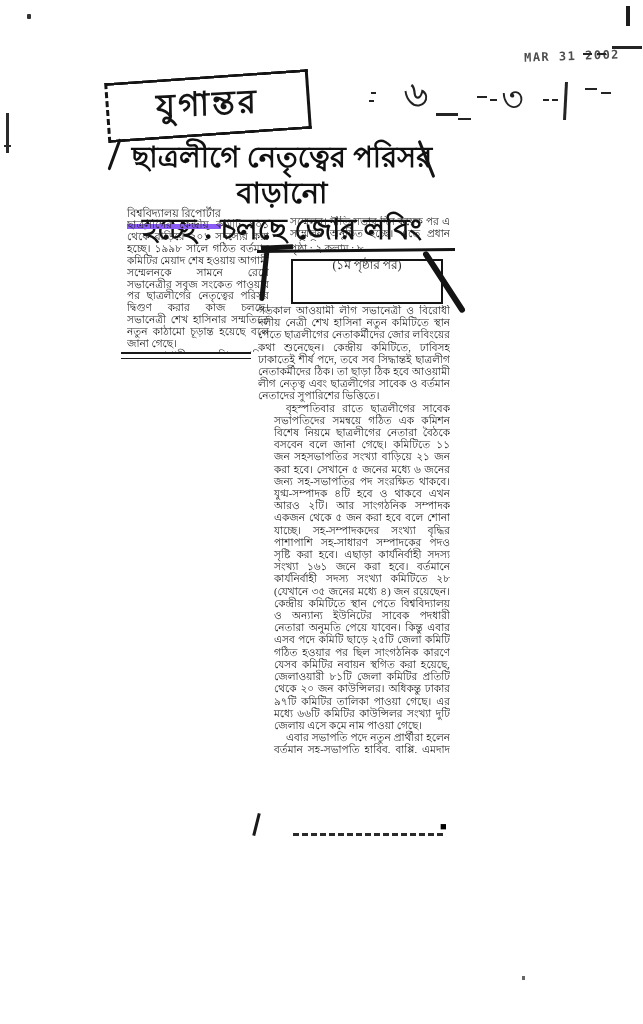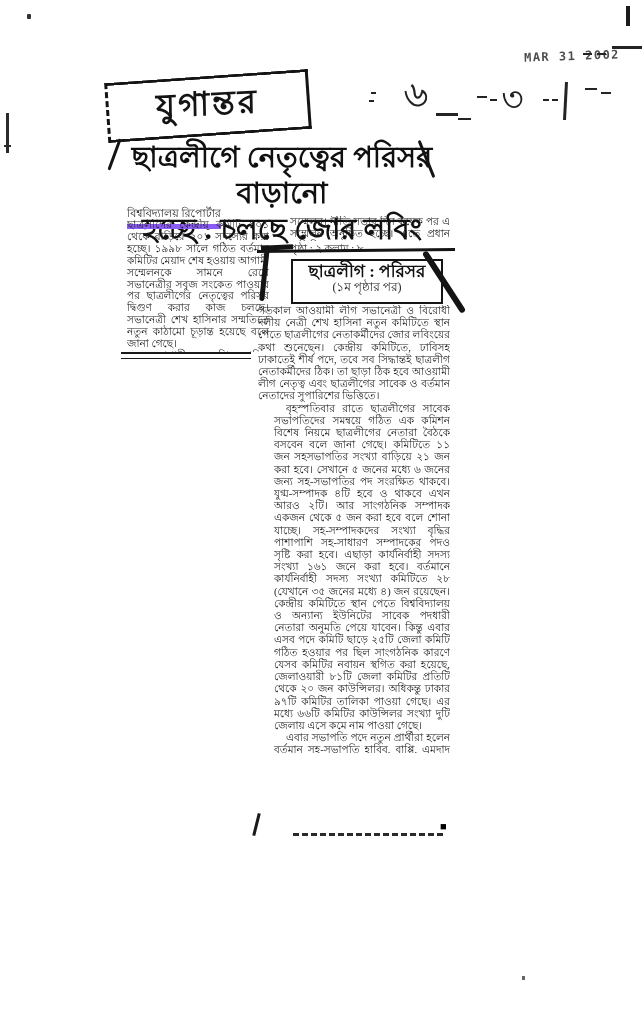--- a/index.html
+++ b/index.html
@@ -96,21 +96,20 @@
 
 <div class="abs coltext" style="left:290px;top:216px;width:160px;height:25px;">
   <p>সম্মেলন। নীতি সভার দিন কয়েক পর এ সম্মেলন অনুষ্ঠিত হচ্ছে। এতে প্রধান অতিথি</p>
 </div>
 <div class="abs page-ref">পৃষ্ঠা : ২ কলাম : ৮</div>
 
 <div class="abs heavy-rule"></div>
 <div class="abs crop-gamma-h"></div>
 <div class="abs crop-gamma-v"></div>
 <div class="abs jump-box">
-  <div class="jump-title">ছাত্রলীগ : পরিসর</div>
   <div class="jump-sub">(১ম পৃষ্ঠার পর)</div>
 </div>
 <div class="abs crop-diag"></div>
 
 <div class="abs coltext" style="left:258px;top:305px;width:192px;height:448px;line-height:12.2px;">
   <p>গতকাল আওয়ামী লীগ সভানেত্রী ও বিরোধী দলীয় নেত্রী শেখ হাসিনা নতুন কমিটিতে স্থান পেতে ছাত্রলীগের নেতাকর্মীদের জোর লবিংয়ের কথা শুনেছেন। কেন্দ্রীয় কমিটিতে, ঢাবিসহ ঢাকাতেই শীর্ষ পদে, তবে সব সিদ্ধান্তই ছাত্রলীগ নেতাকর্মীদের ঠিক। তা ছাড়া ঠিক হবে আওয়ামী লীগ নেতৃত্ব এবং ছাত্রলীগের সাবেক ও বর্তমান নেতাদের সুপারিশের ভিত্তিতে।</p>
   <p>বৃহস্পতিবার রাতে ছাত্রলীগের সাবেক সভাপতিদের সমন্বয়ে গঠিত এক কমিশন বিশেষ নিয়মে ছাত্রলীগের নেতারা বৈঠকে বসবেন বলে জানা গেছে। কমিটিতে ১১ জন সহসভাপতির সংখ্যা বাড়িয়ে ২১ জন করা হবে। সেখানে ৫ জনের মধ্যে ৬ জনের জন্য সহ-সভাপতির পদ সংরক্ষিত থাকবে। যুগ্ম-সম্পাদক ৪টি হবে ও থাকবে এখন আরও ২টি। আর সাংগঠনিক সম্পাদক একজন থেকে ৫ জন করা হবে বলে শোনা যাচ্ছে। সহ-সম্পাদকদের সংখ্যা বৃদ্ধির পাশাপাশি সহ-সাধারণ সম্পাদকের পদও সৃষ্টি করা হবে। এছাড়া কার্যনির্বাহী সদস্য সংখ্যা ১৬১ জনে করা হবে। বর্তমানে কার্যনির্বাহী সদস্য সংখ্যা কমিটিতে ২৮ (যেখানে ৩৫ জনের মধ্যে ৪) জন রয়েছেন। কেন্দ্রীয় কমিটিতে স্থান পেতে বিশ্ববিদ্যালয় ও অন্যান্য ইউনিটের সাবেক পদধারী নেতারা অনুমতি পেয়ে যাবেন। কিন্তু এবার এসব পদে কমিটি ছাড়ে ২৫টি জেলা কমিটি গঠিত হওয়ার পর ছিল সাংগঠনিক কারণে যেসব কমিটির নবায়ন স্থগিত করা হয়েছে, জেলাওয়ারী ৮১টি জেলা কমিটির প্রতিটি থেকে ২০ জন কাউন্সিলর। অধিকন্তু ঢাকার ৯৭টি কমিটির তালিকা পাওয়া গেছে। এর মধ্যে ৬৬টি কমিটির কাউন্সিলর সংখ্যা দুটি জেলায় এসে কমে নাম পাওয়া গেছে।</p>
   <p>এবার সভাপতি পদে নতুন প্রার্থীরা হলেন বর্তমান সহ-সভাপতি হাবিব, বাপ্পি, এমদাদ হোসেন, মুহা. সম্পাদক অনিমেষ রহমান, লিয়াকত সিকদার, প্রচার সম্পাদক রফিকুল ইসলাম কোতোয়াল ও দপ্তর সম্পাদক সাইফুজ্জামান শিখর। সাধারণ সম্পাদক পদে সম্ভাব্য প্রার্থী এনামুল হক শামীম, নজরুল ইসলাম বাবু, মাইনুদ্দিন হাসান, এমদাদুল হক, আবদুর রহিম, অজয় কর খোকন, মাইনুল হোসেন খান নিখিল প্রমুখ।</p>
   <p>কেন্দ্রীয় কমিটির সদস্য আবদুল আলীম সাংগঠনিক সম্পাদক প্রার্থী হিসেবে তৎপর থাকলেও বিশ্ববিদ্যালয় শাখার সহসভাপতির দায়িত্ব তাকে দেওয়া হতে পারে। কারণ টিম ছাত্রলীগ নেতা লিয়াকত, রফিক ও বাবু যারা অনেকেই স্থান পাবে কেন্দ্রীয় কমিটির চূড়ান্ত নেতৃত্বে</p>
 </div>

